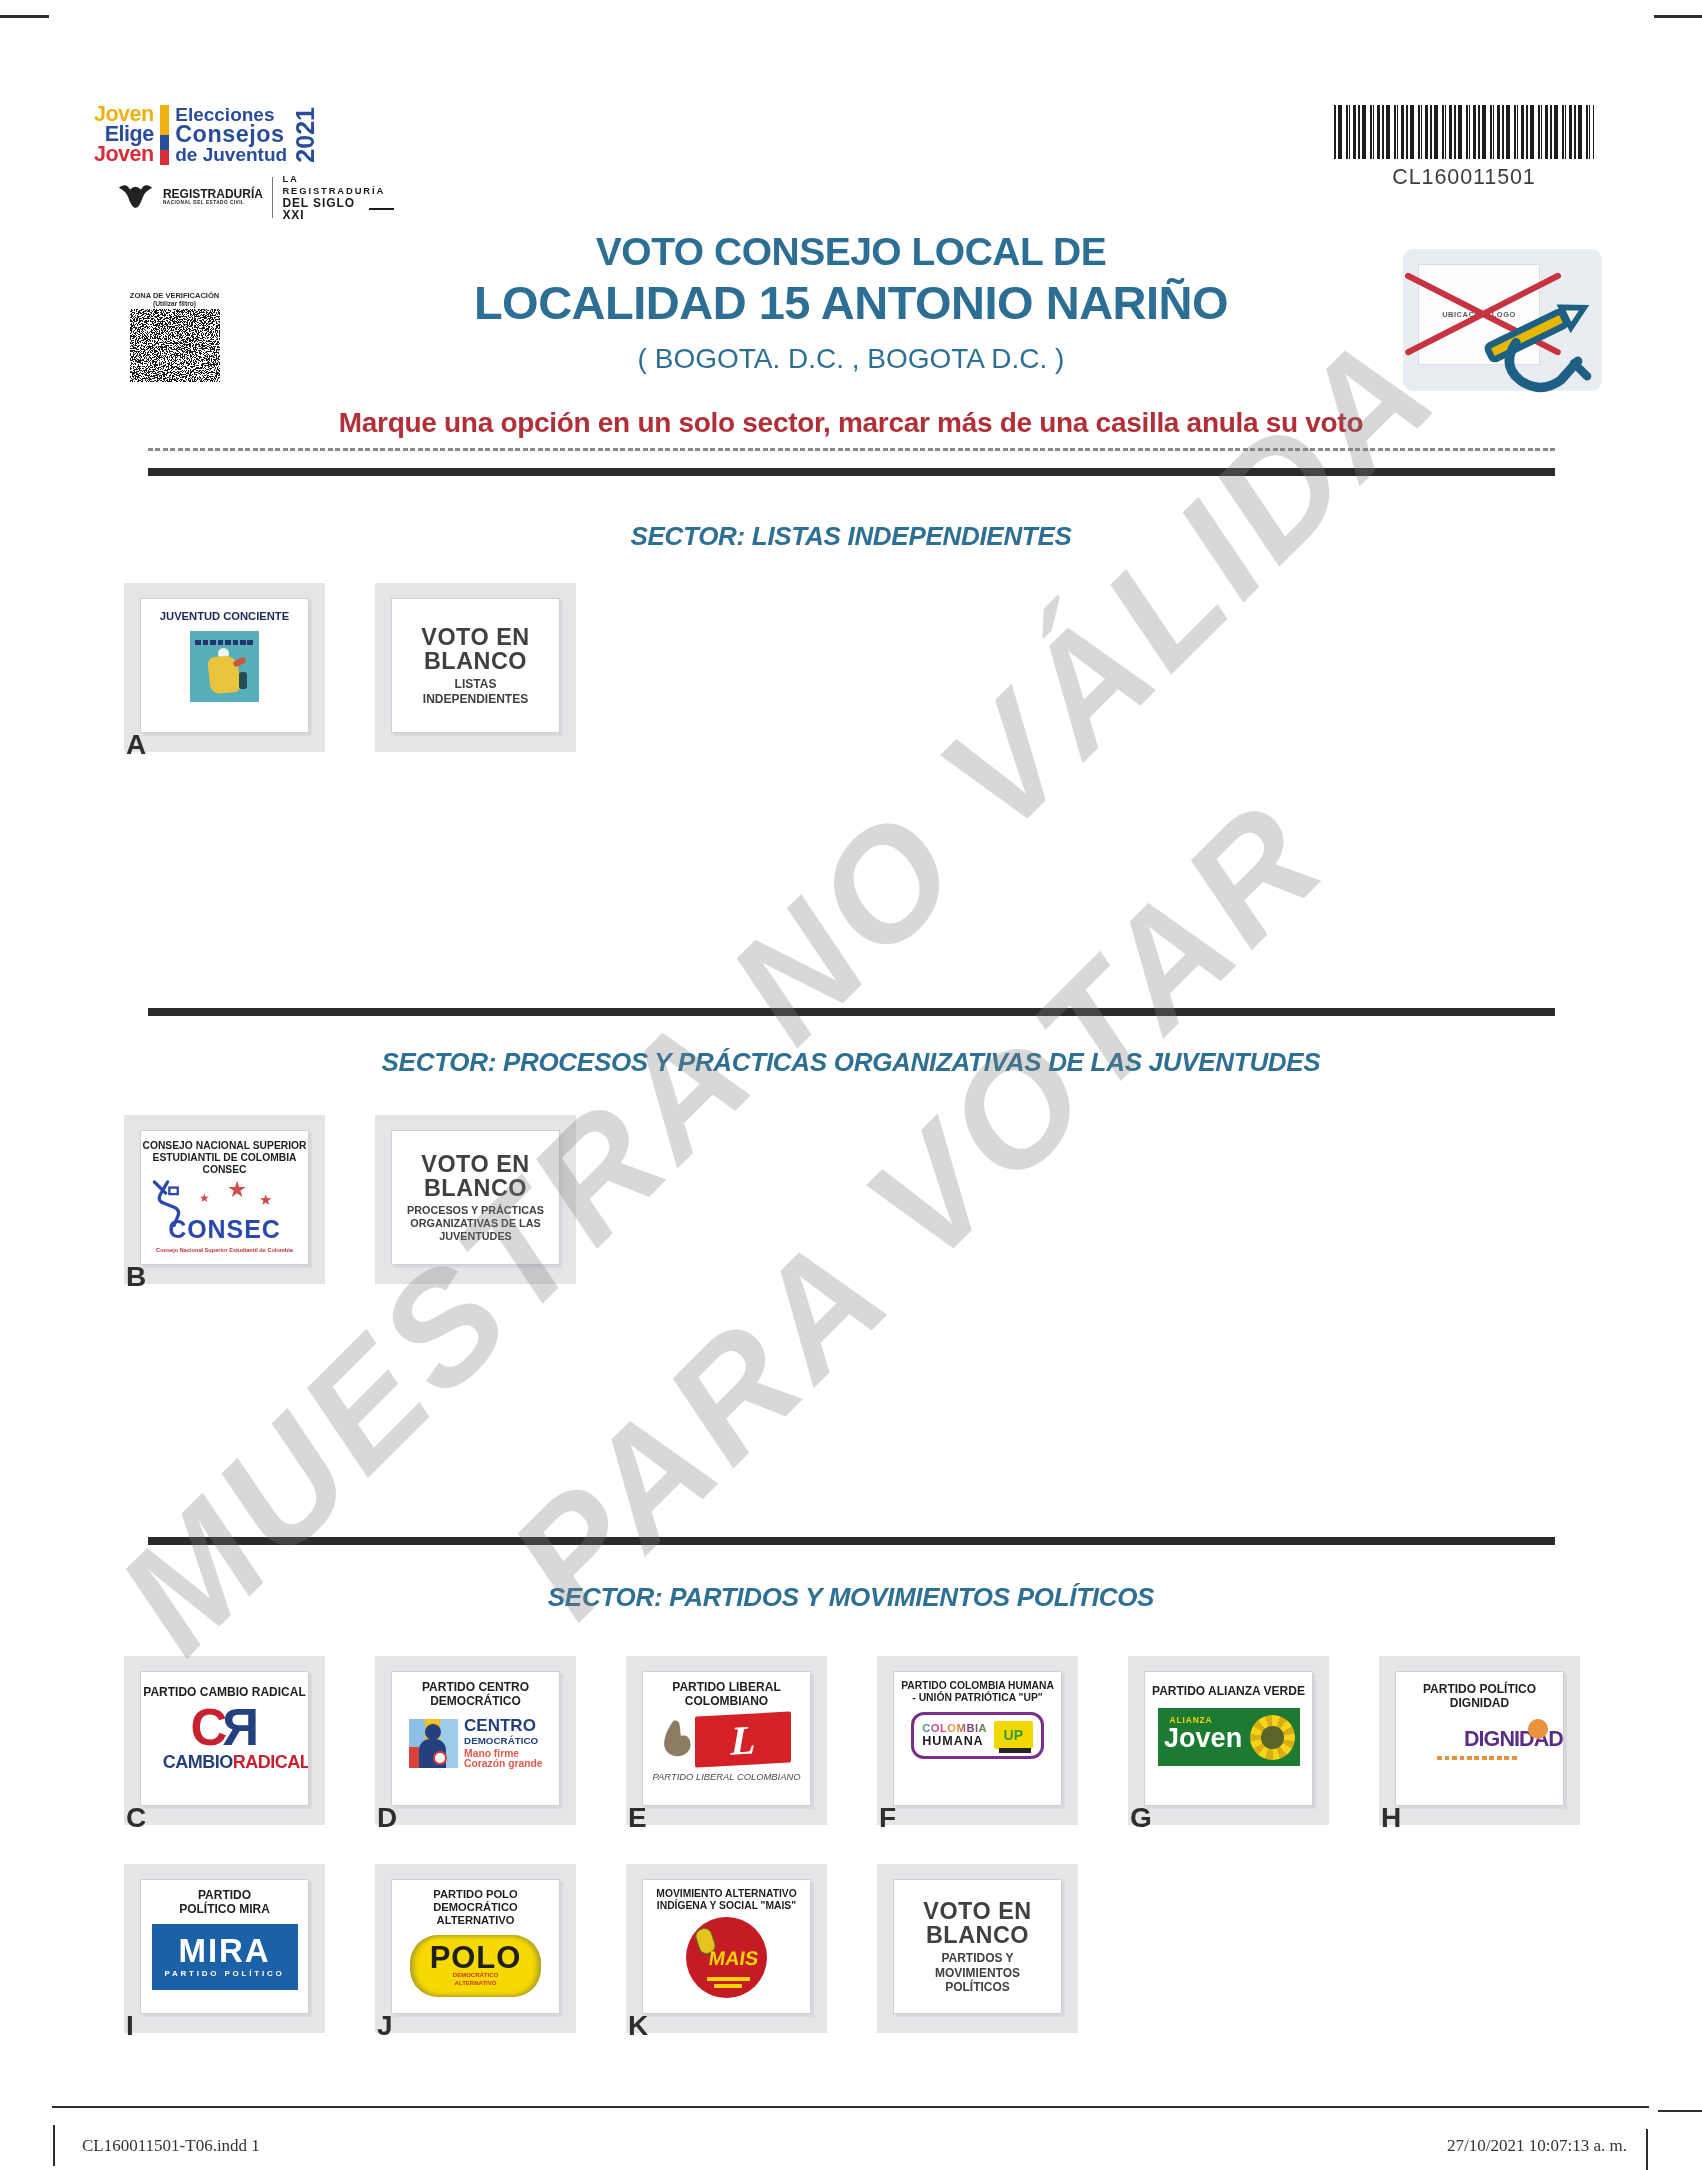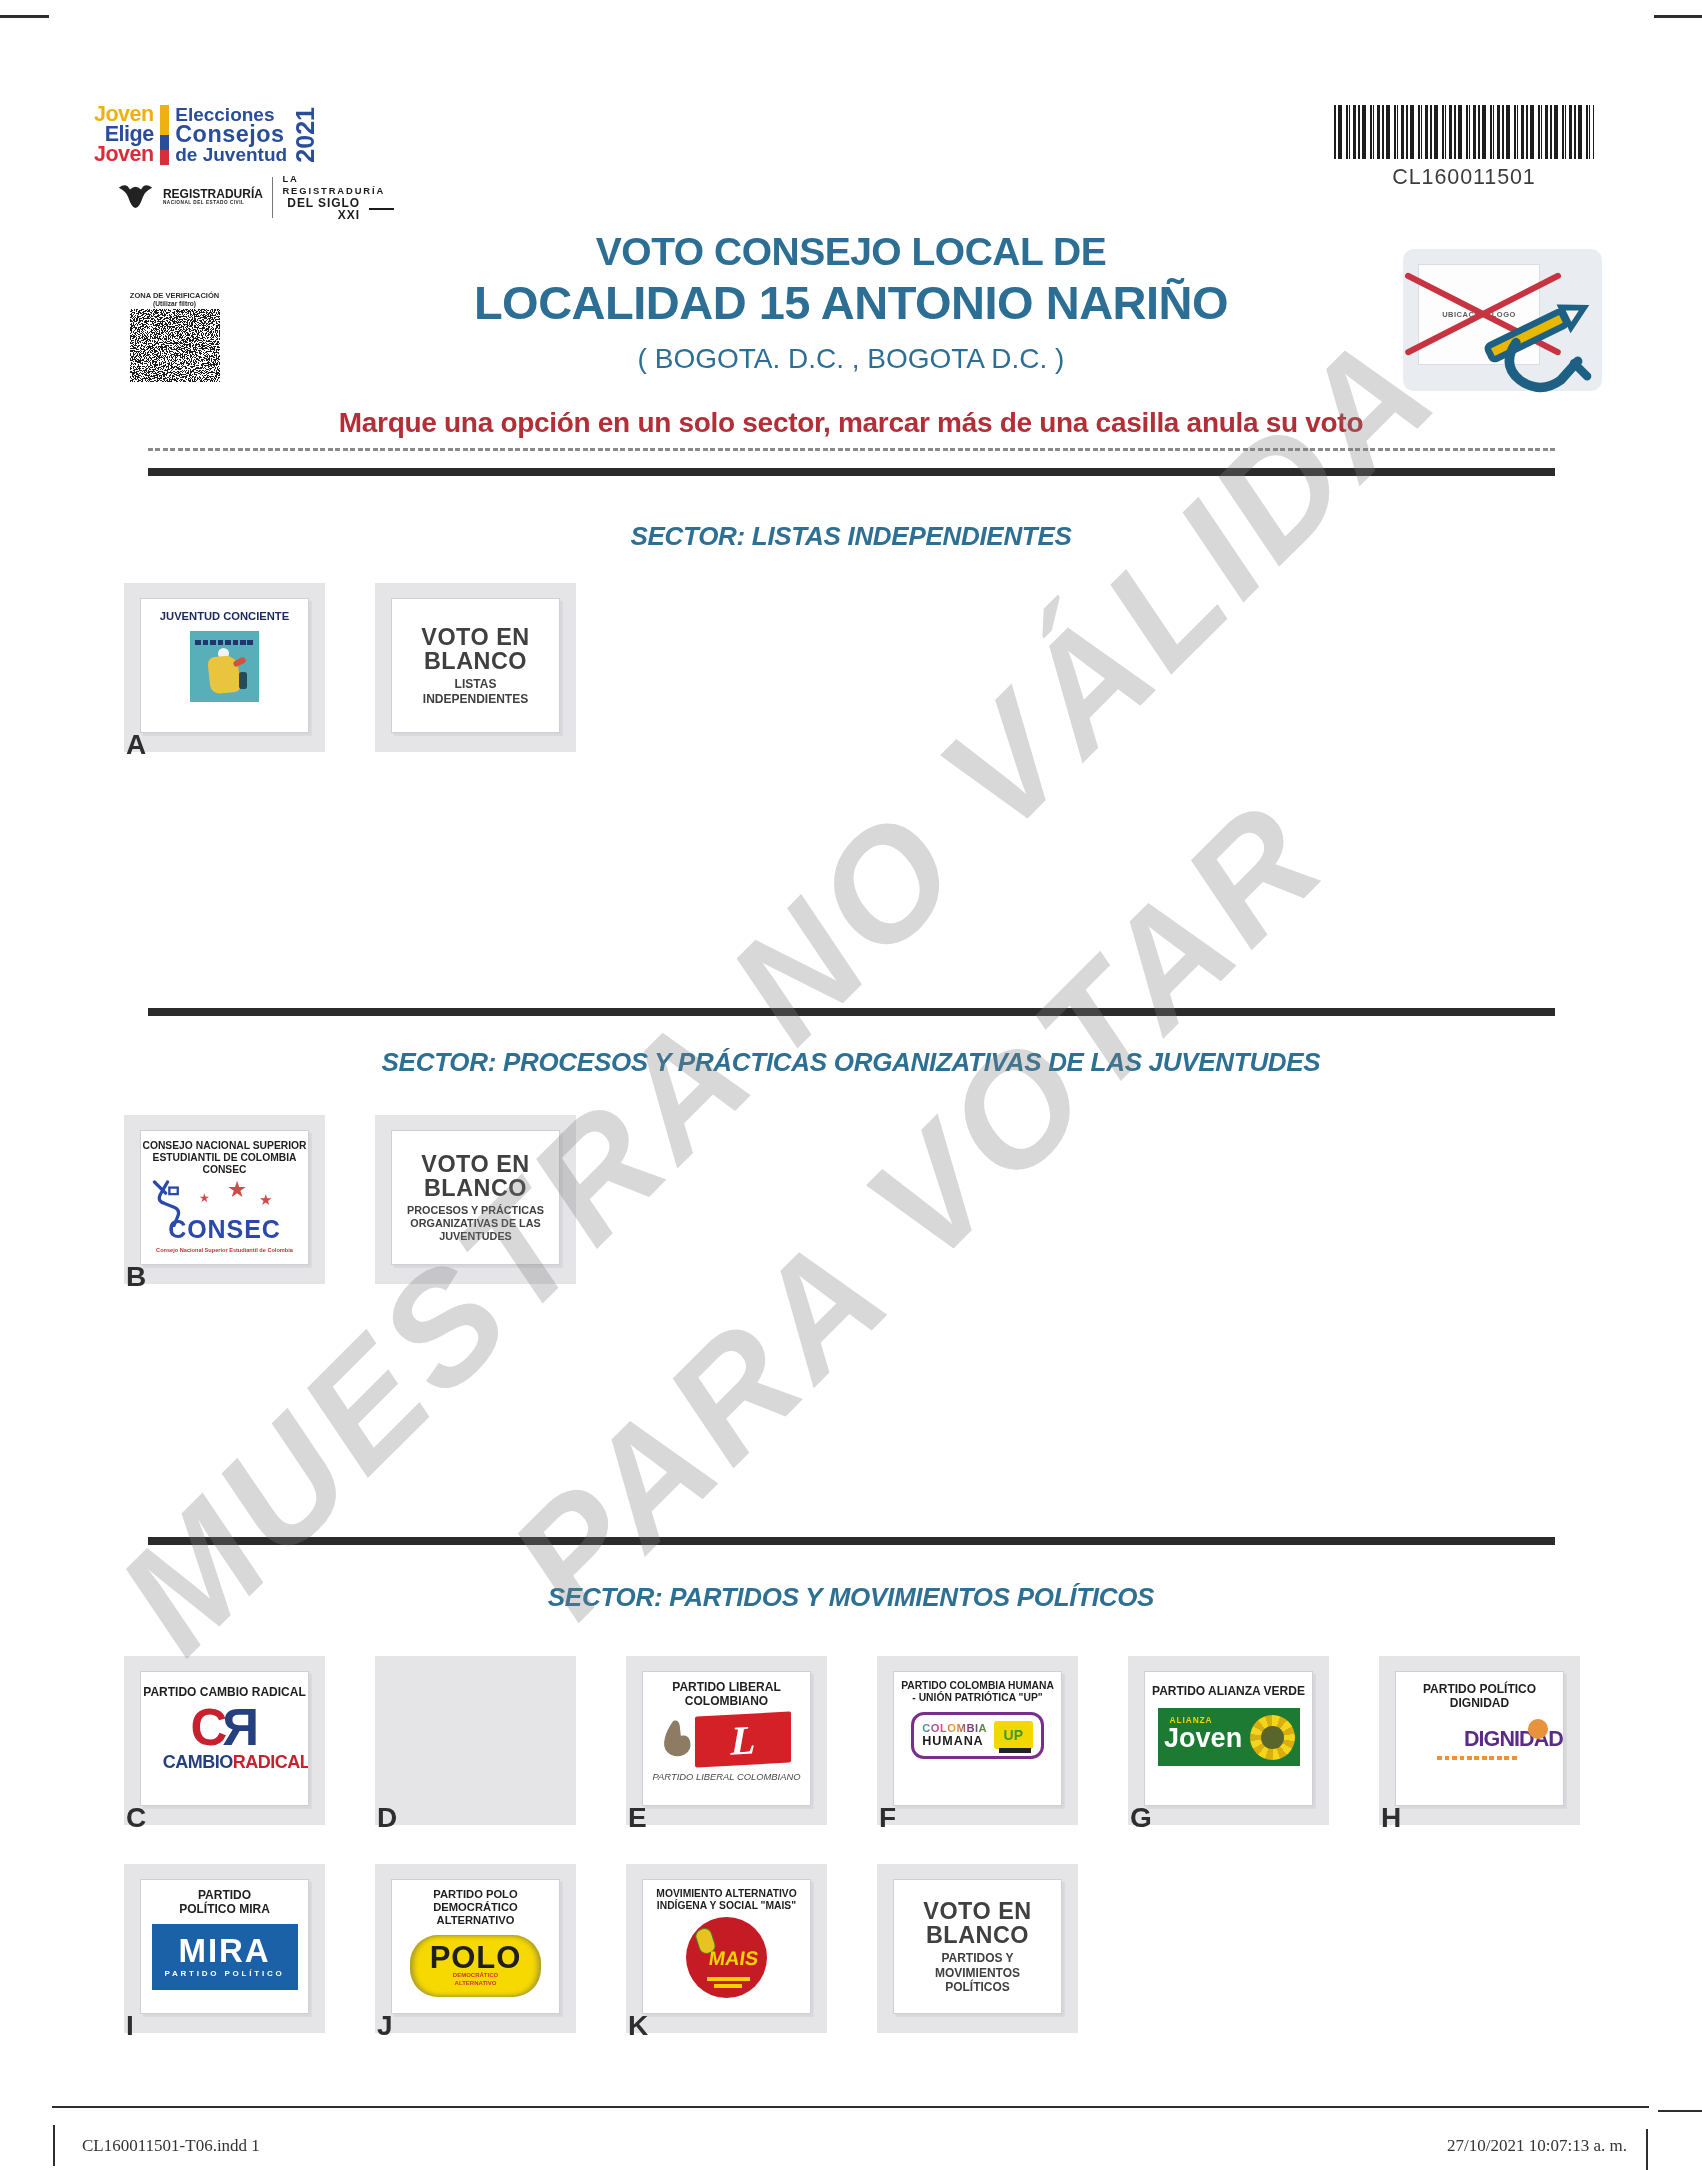--- a/index.html
+++ b/index.html
@@ -21,21 +21,21 @@
   .brand-col-r .b2{font-size:23.4px;letter-spacing:0.5px;}
   .brand-col-r .b3{font-size:19px;}
   .brand-year{writing-mode:vertical-rl;transform:rotate(180deg);font-weight:800;font-size:25px;
               color:#2a4d9b;line-height:19px;margin-left:1.9px;}
   .brand-row2{display:flex;align-items:center;gap:9.4px;margin-top:8.4px;margin-left:22.5px;}
   .reg-name{font-weight:800;font-size:12px;color:#1c1c1c;line-height:11.2px;text-align:center;}
   .reg-sub{font-size:4.7px;font-weight:700;color:#1c1c1c;letter-spacing:0.5px;}
   .reg-div{width:0.9px;height:41px;background:#777;}
   .reg-tags{display:flex;flex-direction:column;line-height:12px;}
   .reg-tag1{font-size:9.4px;font-weight:800;letter-spacing:1.9px;color:#1c1c1c;}
-  .reg-tag2{font-size:12px;font-weight:800;letter-spacing:0.9px;color:#1c1c1c;display:flex;align-items:center;gap:9px;text-align:right;}
+  .reg-tag2{font-size:12px;font-weight:800;letter-spacing:0.9px;color:#1c1c1c;display:flex;align-items:center;gap:9px;}
   .reg-dash{display:inline-block;width:32px;height:1.9px;background:#1c1c1c;}
 
   
   .htitle{left:403px;top:107px;width:899px;text-align:center;color:#3c3838;
           font-weight:700;font-size:25px;line-height:31px;letter-spacing:-0.5px;}
   .htitle .xb{font-weight:800;}
 
   
   .barcode{left:1334px;top:105px;width:260px;height:54px;background:
     repeating-linear-gradient(90deg,
@@ -342,20 +342,37 @@
   <div class="opt" style="left:124px;top:1656px;">
     <div class="opt-inner">
       <div class="opt-title cr-title">PARTIDO CAMBIO RADICAL</div>
       <div class="cr-mono"><span class="cr-c">C</span><span class="cr-r">R</span></div>
       <div class="cr-words"><span class="cr-w1">CAMBIO</span><span class="cr-w2">RADICAL</span></div>
     </div>
     <div class="opt-letter">C</div>
   </div>
 
   <div class="opt" style="left:375px;top:1656px;">
+    <div class="opt-inner">
+      <div class="opt-title cd-title" style="width:141px;">PARTIDO CENTRO DEMOCRÁTICO</div>
+      <div class="cd-row">
+        <div class="cd-flag">
+          <div class="cd-red"></div>
+            <div class="cd-head"></div>
+            <div class="cd-bod"></div>
+            <div class="cd-ring"></div>
+        </div>
+        <div class="cd-col">
+          <span class="cd-l1">CENTRO</span>
+          <span class="cd-l2">DEMOCRÁTICO</span>
+          <span class="cd-l3">Mano firme</span>
+          <span class="cd-l4">Corazón grande</span>
+        </div>
+      </div>
+    </div>
     <div class="opt-letter">D</div>
   </div>
 
   <div class="opt" style="left:626px;top:1656px;">
     <div class="opt-inner">
       <div class="opt-title pl-title" style="width:131px;">PARTIDO LIBERAL COLOMBIANO</div>
       <div class="pl-row">
         <svg width="32" height="41" viewBox="0 0 34 44">
           <path d="M12 2 q6 -2 7 6 l1 10 q8 -2 10 6 q2 10 -6 14 q-10 5 -18 -2 q-6 -6 -3 -16 q2 -8 9 -18z" fill="#8d7b63"></path>
         </svg>

